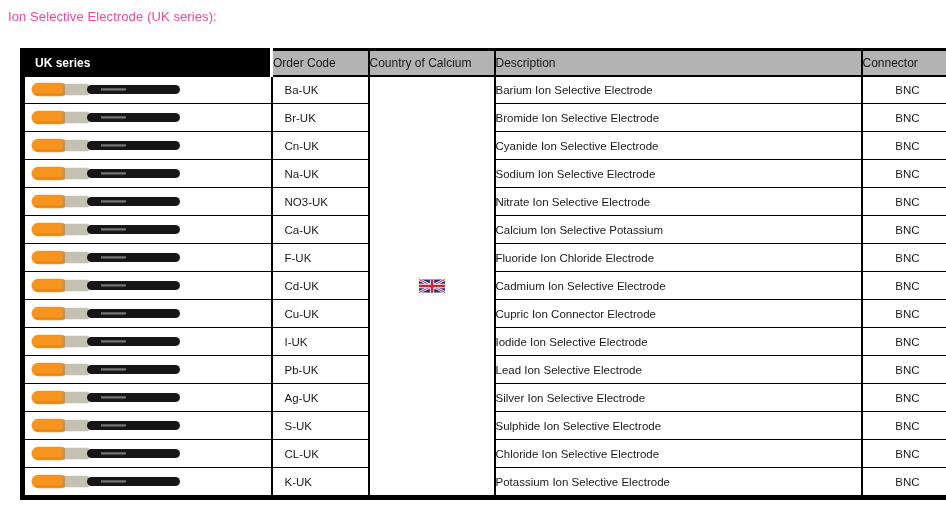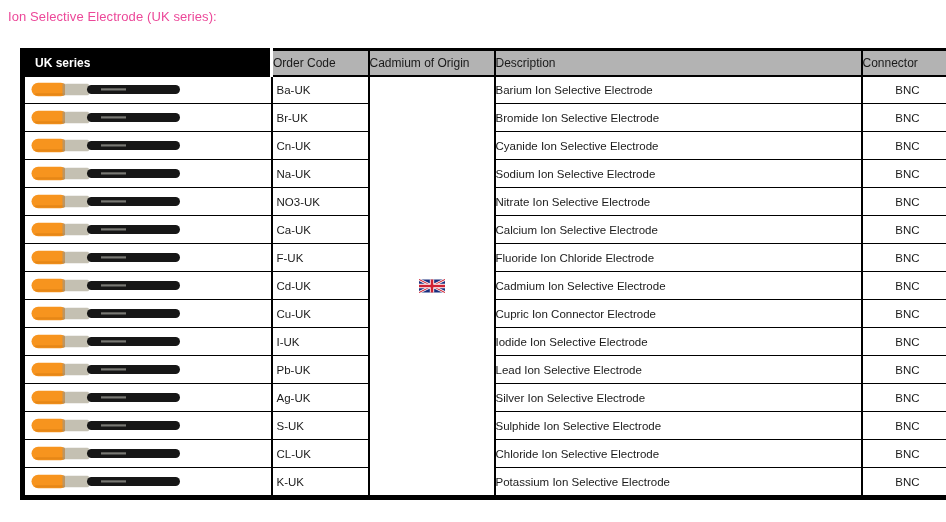--- a/index.html
+++ b/index.html
@@ -64,21 +64,21 @@
     font-weight: 700;
     text-align: left;
     padding-left: 10px;
   }
   th.code-h { border-left: 3px solid #ffffff; }
 
   tbody tr { height: 28px; }
   tbody tr.last-row { height: 30px; }
   td { font-size: 11.5px; vertical-align: middle; background: #ffffff; }
   td.cell-series { padding-left: 6px; }
-  td.cell-code { padding-left: 4px; }
+  td.cell-code { padding-left: 12px; }
   td.cell-desc { }
   td.cell-conn { text-align: center; }
   td.cell-country { text-align: center; vertical-align: middle; }
 
   .electrode-svg { display: block; }
   .e-cap { fill: var(--electrode-cap); }
   .e-cap-shade { fill: #d97c12; opacity: 0.55; }
   .e-collar { fill: var(--electrode-collar); }
   .e-collar-edge { fill: #9a968a; opacity: 0.6; }
   .e-body { fill: var(--electrode-body); }
@@ -100,21 +100,21 @@
       <col class="c-series">
         <col class="c-code">
         <col class="c-country">
         <col class="c-desc">
         <col class="c-conn">
     </colgroup>
     <thead>
       <tr>
         <th class="series-h">UK series</th>
         <th class="code-h">Order Code</th>
-        <th>Cadmium of Origin</th>
+        <th>Country of Calcium</th>
         <th>Description</th>
         <th>Connector</th>
       </tr>
     </thead>
     <tbody>
         <tr>
     <td class="cell-series">
       <svg class="electrode-svg" width="152" height="15" viewBox="0 0 152 15" aria-hidden="true">
         <rect class="e-cap" x="0.5" y="0.8" width="36" height="13.4" rx="6.7"></rect>
         <rect class="e-cap-shade" x="4" y="11.2" width="30" height="2.2" rx="1.1"></rect>
@@ -202,21 +202,21 @@
       <svg class="electrode-svg" width="152" height="15" viewBox="0 0 152 15" aria-hidden="true">
         <rect class="e-cap" x="0.5" y="0.8" width="36" height="13.4" rx="6.7"></rect>
         <rect class="e-cap-shade" x="4" y="11.2" width="30" height="2.2" rx="1.1"></rect>
         <rect class="e-collar-edge" x="31.5" y="1.6" width="3" height="11.8"></rect>
         <rect class="e-collar" x="34" y="1.8" width="24" height="11.4" rx="1.5"></rect>
         <rect class="e-body" x="56" y="3" width="93" height="9" rx="4.5"></rect>
         <rect class="e-mark" x="70" y="6.3" width="25" height="2.2"></rect>
       </svg>
     </td>
     <td class="cell-code">Ca-UK</td>
-    <td class="cell-desc">Calcium Ion Selective Electrode</td>
+    <td class="cell-desc">Calcium Ion Selective Potassium</td>
     <td class="cell-conn">BNC</td>
   </tr>
         <tr>
     <td class="cell-series">
       <svg class="electrode-svg" width="152" height="15" viewBox="0 0 152 15" aria-hidden="true">
         <rect class="e-cap" x="0.5" y="0.8" width="36" height="13.4" rx="6.7"></rect>
         <rect class="e-cap-shade" x="4" y="11.2" width="30" height="2.2" rx="1.1"></rect>
         <rect class="e-collar-edge" x="31.5" y="1.6" width="3" height="11.8"></rect>
         <rect class="e-collar" x="34" y="1.8" width="24" height="11.4" rx="1.5"></rect>
         <rect class="e-body" x="56" y="3" width="93" height="9" rx="4.5"></rect>

